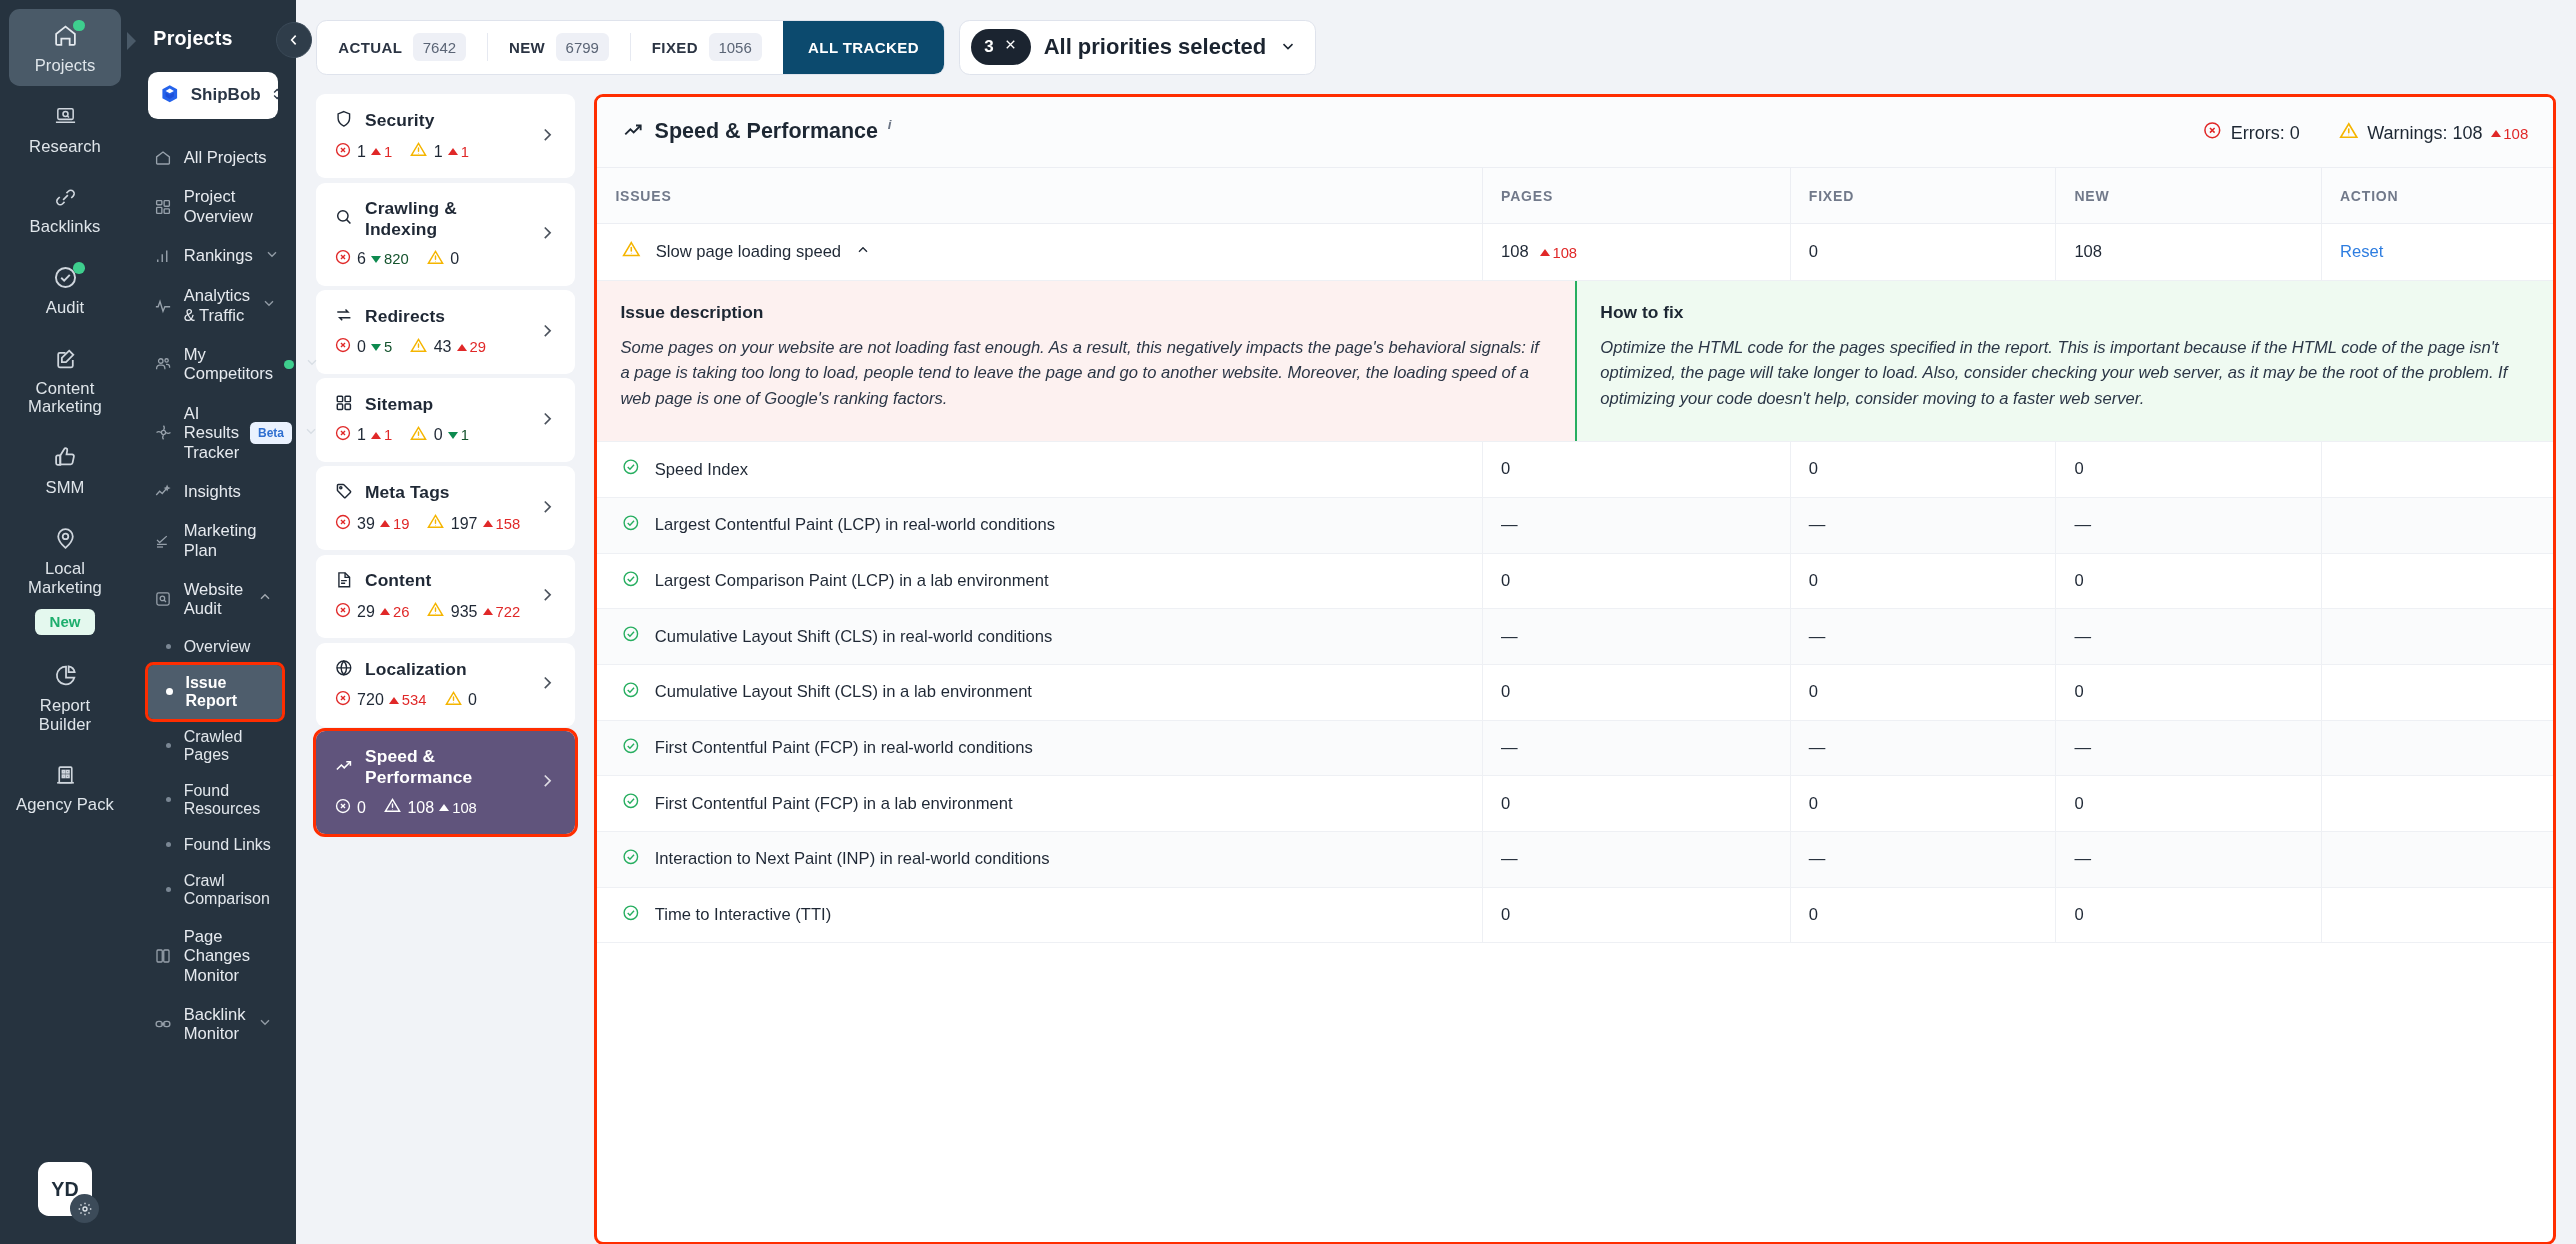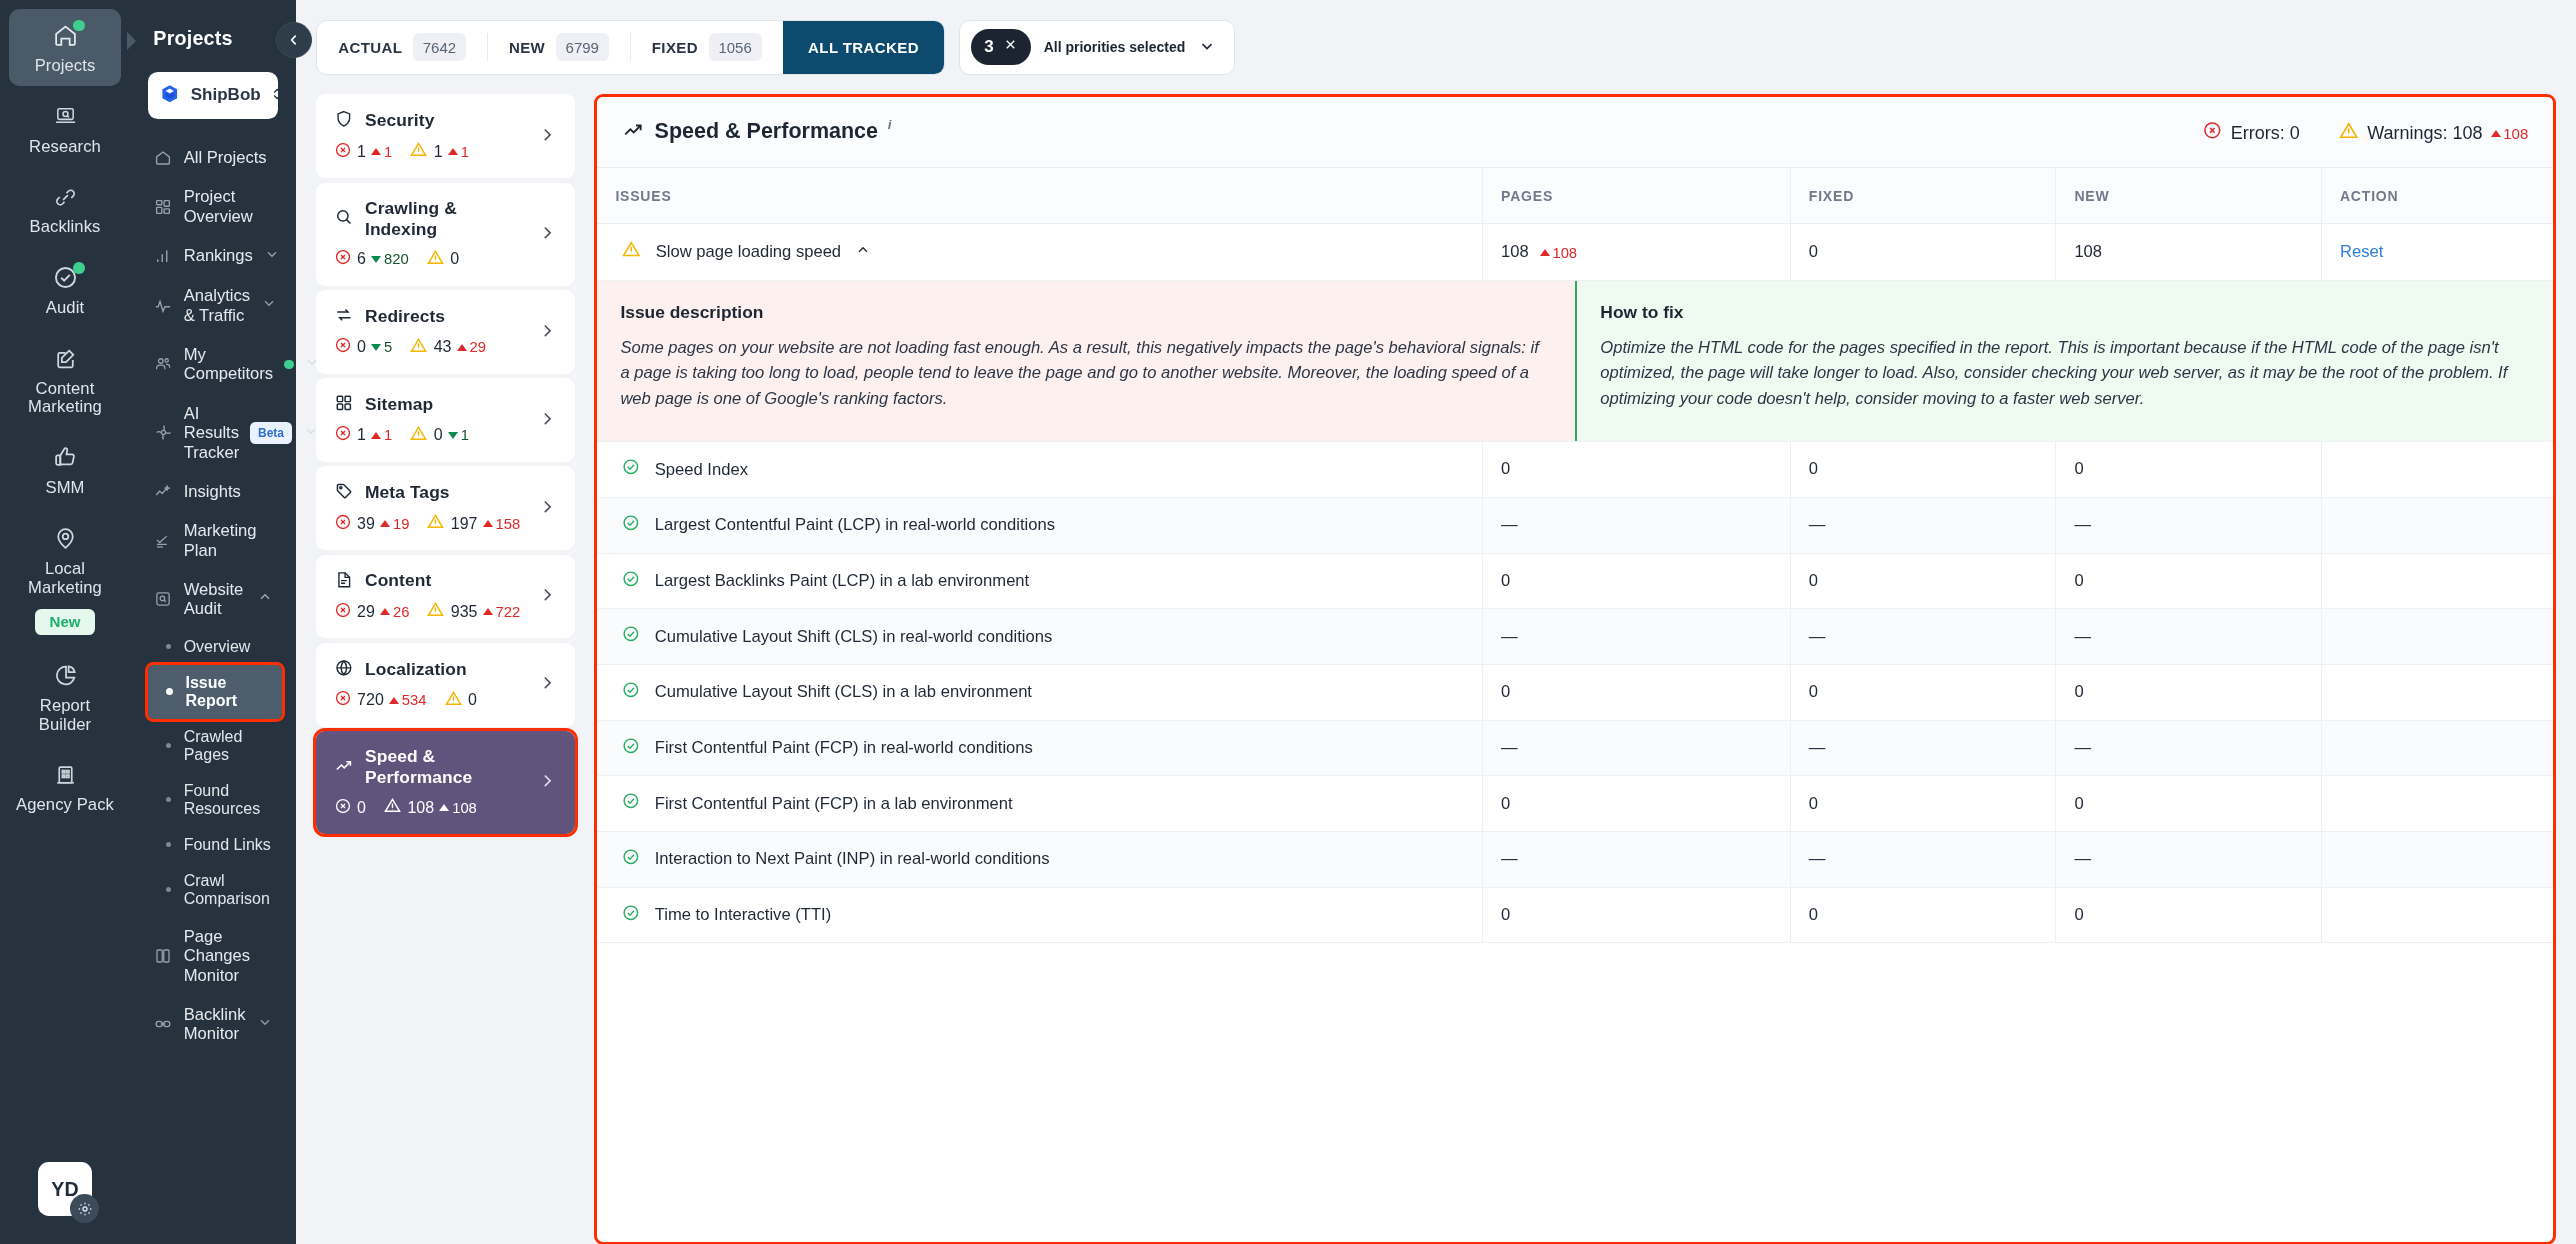--- a/index.html
+++ b/index.html
@@ -139,21 +139,21 @@
   .seg-item.solid .seg-lab { color: #fff; }
   .prio {
     background: #fff; border: 0.9px solid #dfe3ec; border-radius: 10.7px;
     height: 55px; display: flex; align-items: center; gap: 12.5px; padding: 0 18px 0 10.7px; cursor: pointer;
   }
   .prio-chip {
     background: #1b2430; color: #fff; border-radius: 18px; height: 36px;
     display: flex; align-items: center; gap: 9px; padding: 0 13.4px;
     font-size: 17px; font-weight: 600;
   }
-  .prio-text { font-size: 14px; color: #1b2430; font-weight: 600; }
+  .prio-text { font-size: 22px; color: #1b2430; font-weight: 600; }
 
   .content { display: flex; gap: 19.7px; flex: 1 1 auto; min-height: 0; }
 
   
   .cats { width: 259px; flex: 0 0 259px; display: flex; flex-direction: column; gap: 4.5px; }
   .cat {
     background: #fff; border-radius: 9px; padding: 15px 18px 15px 18px;
     display: flex; align-items: center; gap: 9px; cursor: pointer;
     min-height: 83px;
   }
@@ -1042,21 +1042,21 @@
               <td></td>
             </tr>
 
             <tr>
               <td>
                   <span class="issue-cell">
                     <span><svg width="19.7" height="19.7" viewBox="0 0 24 24" fill="none" stroke="#27ae60" stroke-width="1.7">
                         <circle cx="12" cy="12" r="8.2"></circle>
                         <path d="M8.2 12.2l2.7 2.7 5-5.4"></path>
                       </svg></span>
-                    <span class="issue-text">Largest Backlinks Paint (LCP) in a lab environment</span>
+                    <span class="issue-text">Largest Comparison Paint (LCP) in a lab environment</span>
                   </span>
                 </td>
               <td>0</td>
               <td>0</td>
               <td>0</td>
               <td></td>
             </tr>
 
             <tr class="alt">
               <td>

